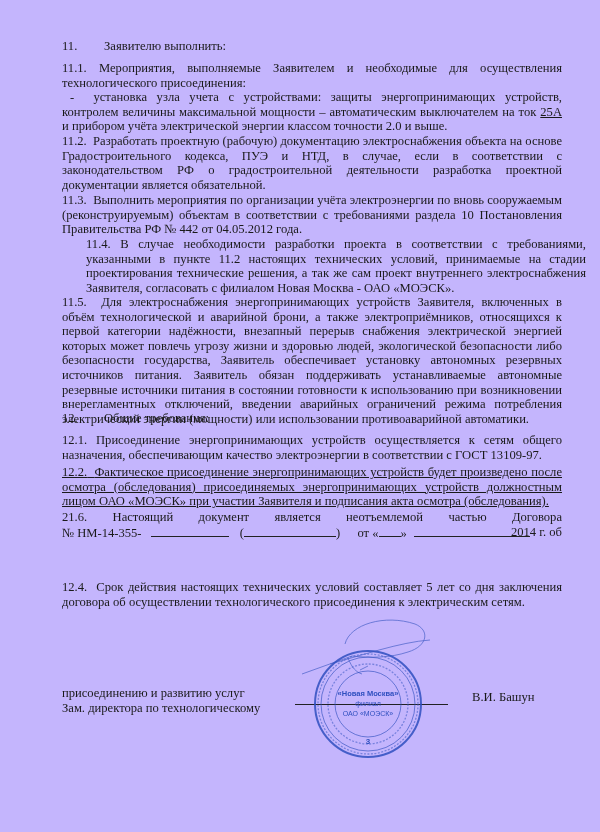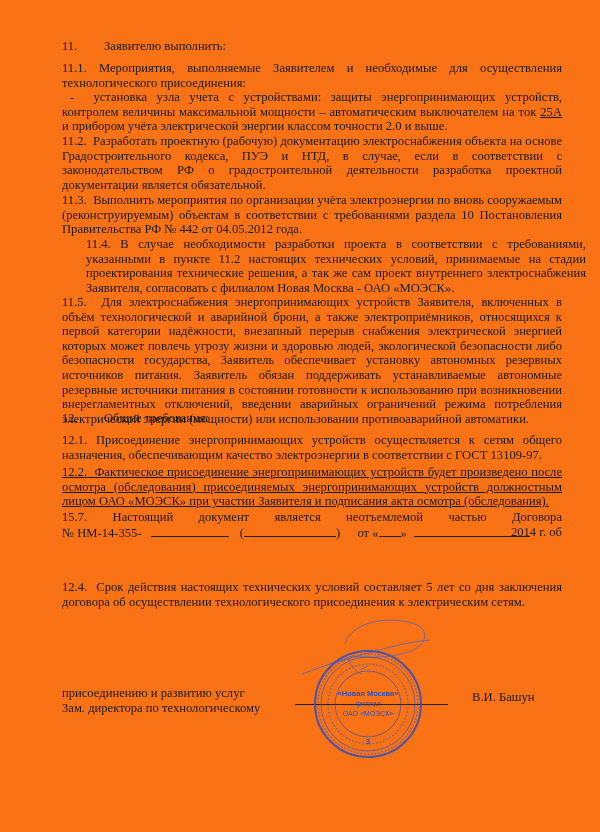--- a/index.html
+++ b/index.html
@@ -1,18 +1,18 @@
 <!DOCTYPE html>
 <html><head>
 <meta charset="utf-8">
 <style>
   html,body{margin:0;padding:0;background:#ffffff;}
   body{width:600px;height:832px;position:relative;overflow:hidden;
        font-family:"Liberation Serif","DejaVu Serif",serif;color:#1a1a1a;font-size:12.6px;}
-  .page{position:absolute;left:0;top:0;width:600px;height:832px;background:#f97316;}
+  .page{position:absolute;left:0;top:0;width:600px;height:832px;background:#c4b5fd;}
   .p{position:absolute;left:62px;width:500px;line-height:14.6px;text-align:justify;margin:0;}
   .jl{text-align-last:justify;}
   .num{display:inline-block;}
   .hd{position:absolute;left:62px;line-height:14.6px;}
   .hd .num{width:42px;}
   .u{text-decoration:underline;}
   .blank{display:inline-block;border-bottom:1px solid #222;height:11px;vertical-align:baseline;}
   .sig-left{position:absolute;left:62px;top:686px;line-height:15px;}
   .sig-line{position:absolute;left:295px;top:704px;width:105px;height:0;border-top:1px solid #222;}
   .sig-line2{position:absolute;left:400px;top:704px;width:48px;height:0;border-top:1px solid #222;}
@@ -65,21 +65,21 @@
     <span>12.1.</span>
     <span>Присоединение энергопринимающих устройств осуществляется к сетям общего назначения, обеспечивающим качество электроэнергии в соответствии с ГОСТ 13109-97.</span>
   </p>
 
   <p class="p" style="top:465px;text-decoration:underline;">
     <span>12.2.</span>&nbsp;
     <span>Фактическое присоединение энергопринимающих устройств будет произведено после осмотра (обследования) присоединяемых энергопринимающих устройств должностным лицом ОАО «МОЭСК» при участии Заявителя и подписания акта осмотра (обследования).</span>
   </p>
 
   <p class="p jl" style="top:510px;">
-    <span>15.7.</span>
+    <span>21.6.</span>
     <span>Настоящий документ является неотъемлемой частью Договора</span>
   </p>
   <div class="p" style="top:525px;">
     <span>№ НМ-14-355-</span>
     <span class="blank" style="width:78px;margin-left:6px;"></span>
     <span style="margin-left:8px;">(</span><span class="blank" style="width:92px;"></span><span>)</span>
     <span style="margin-left:14px;">от «</span><span class="blank" style="width:22px;"></span><span>»</span>
     <span class="blank" style="width:116px;margin-left:4px;"></span>
     <span style="position:absolute;right:0;">2014 г. об</span>
   </div>

